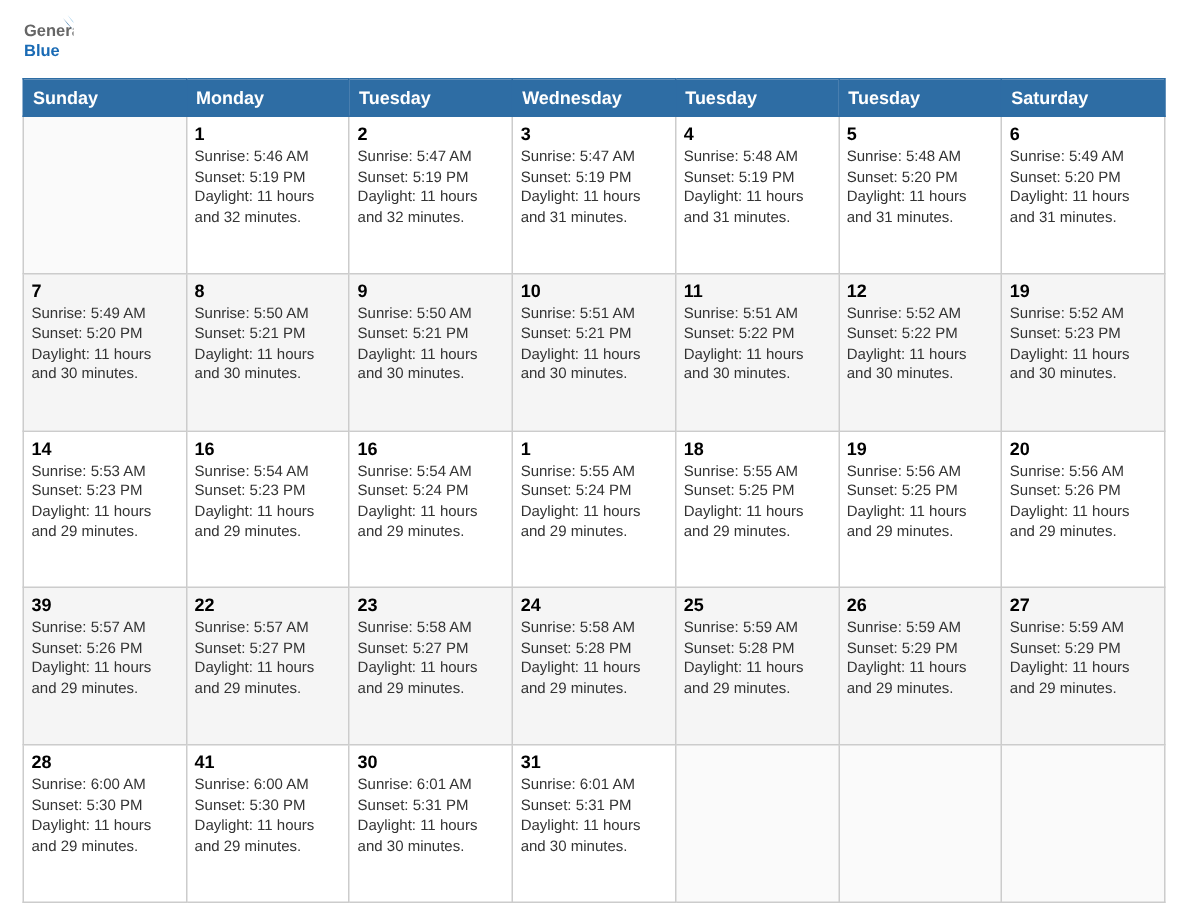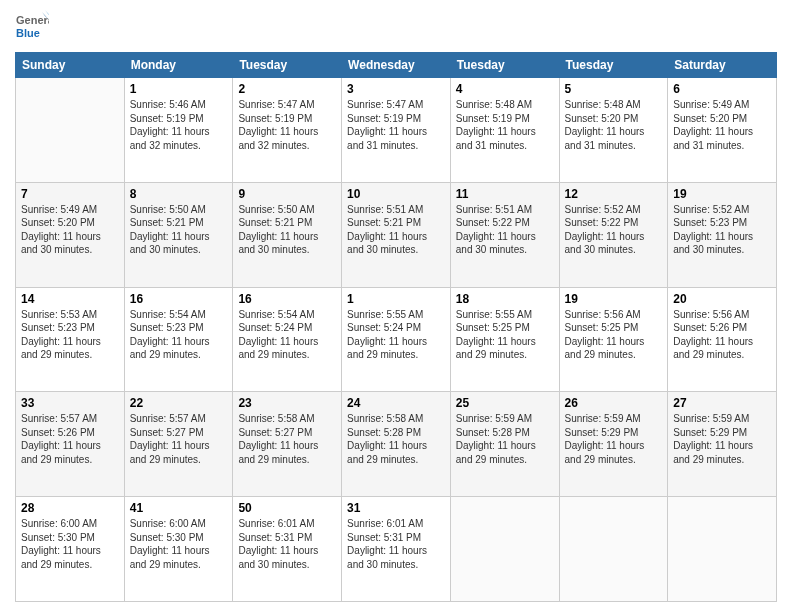--- a/index.html
+++ b/index.html
@@ -198,21 +198,21 @@
             <span class="day-num">19</span>
             <div class="day-info">Sunrise: 5:56 AM<br>Sunset: 5:25 PM<br>Daylight: 11 hours<br>and 29 minutes.</div>
           </td>
           <td>
             <span class="day-num">20</span>
             <div class="day-info">Sunrise: 5:56 AM<br>Sunset: 5:26 PM<br>Daylight: 11 hours<br>and 29 minutes.</div>
           </td>
         </tr>
         <tr>
           <td>
-            <span class="day-num">33</span>
+            <span class="day-num">39</span>
             <div class="day-info">Sunrise: 5:57 AM<br>Sunset: 5:26 PM<br>Daylight: 11 hours<br>and 29 minutes.</div>
           </td>
           <td>
             <span class="day-num">22</span>
             <div class="day-info">Sunrise: 5:57 AM<br>Sunset: 5:27 PM<br>Daylight: 11 hours<br>and 29 minutes.</div>
           </td>
           <td>
             <span class="day-num">23</span>
             <div class="day-info">Sunrise: 5:58 AM<br>Sunset: 5:27 PM<br>Daylight: 11 hours<br>and 29 minutes.</div>
           </td>
@@ -236,21 +236,21 @@
         <tr>
           <td>
             <span class="day-num">28</span>
             <div class="day-info">Sunrise: 6:00 AM<br>Sunset: 5:30 PM<br>Daylight: 11 hours<br>and 29 minutes.</div>
           </td>
           <td>
             <span class="day-num">41</span>
             <div class="day-info">Sunrise: 6:00 AM<br>Sunset: 5:30 PM<br>Daylight: 11 hours<br>and 29 minutes.</div>
           </td>
           <td>
-            <span class="day-num">50</span>
+            <span class="day-num">30</span>
             <div class="day-info">Sunrise: 6:01 AM<br>Sunset: 5:31 PM<br>Daylight: 11 hours<br>and 30 minutes.</div>
           </td>
           <td>
             <span class="day-num">31</span>
             <div class="day-info">Sunrise: 6:01 AM<br>Sunset: 5:31 PM<br>Daylight: 11 hours<br>and 30 minutes.</div>
           </td>
           <td class="empty-cell"></td>
           <td class="empty-cell"></td>
           <td class="empty-cell"></td>
         </tr>

